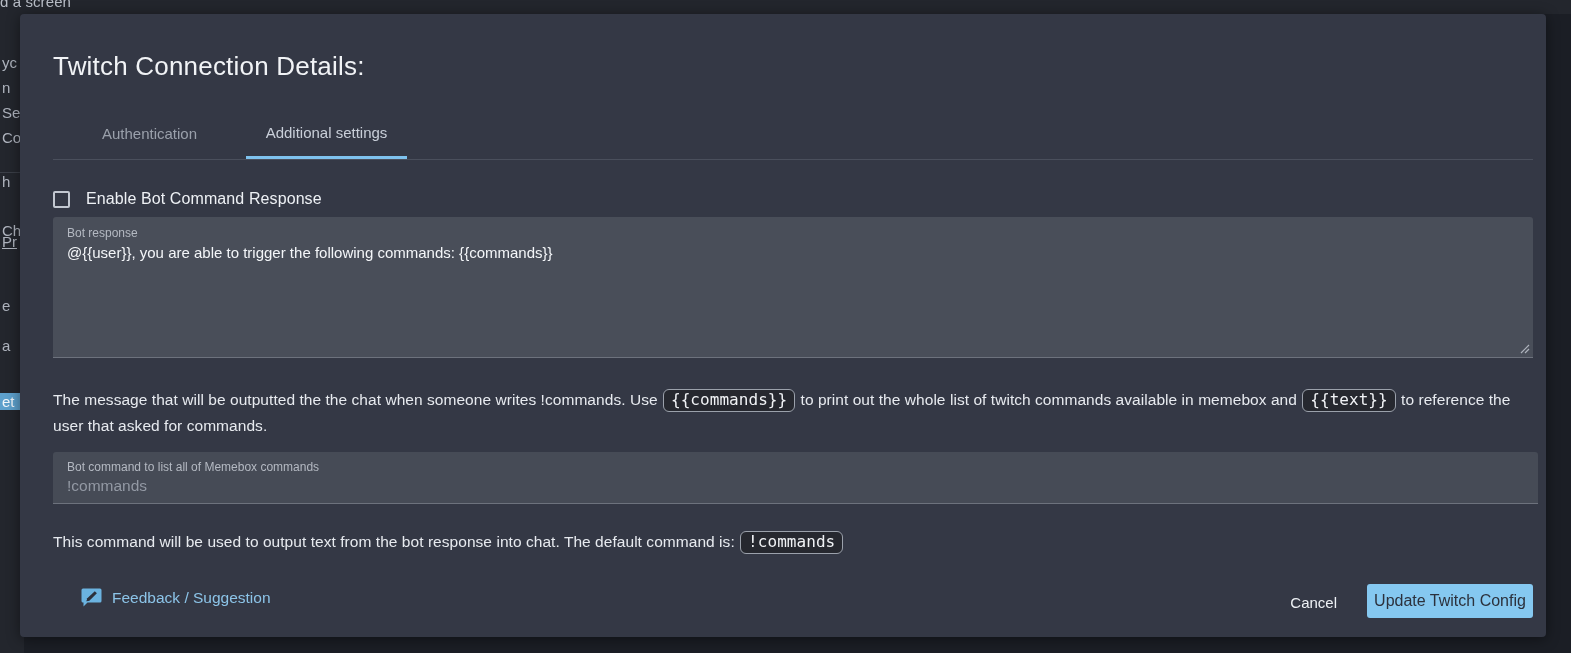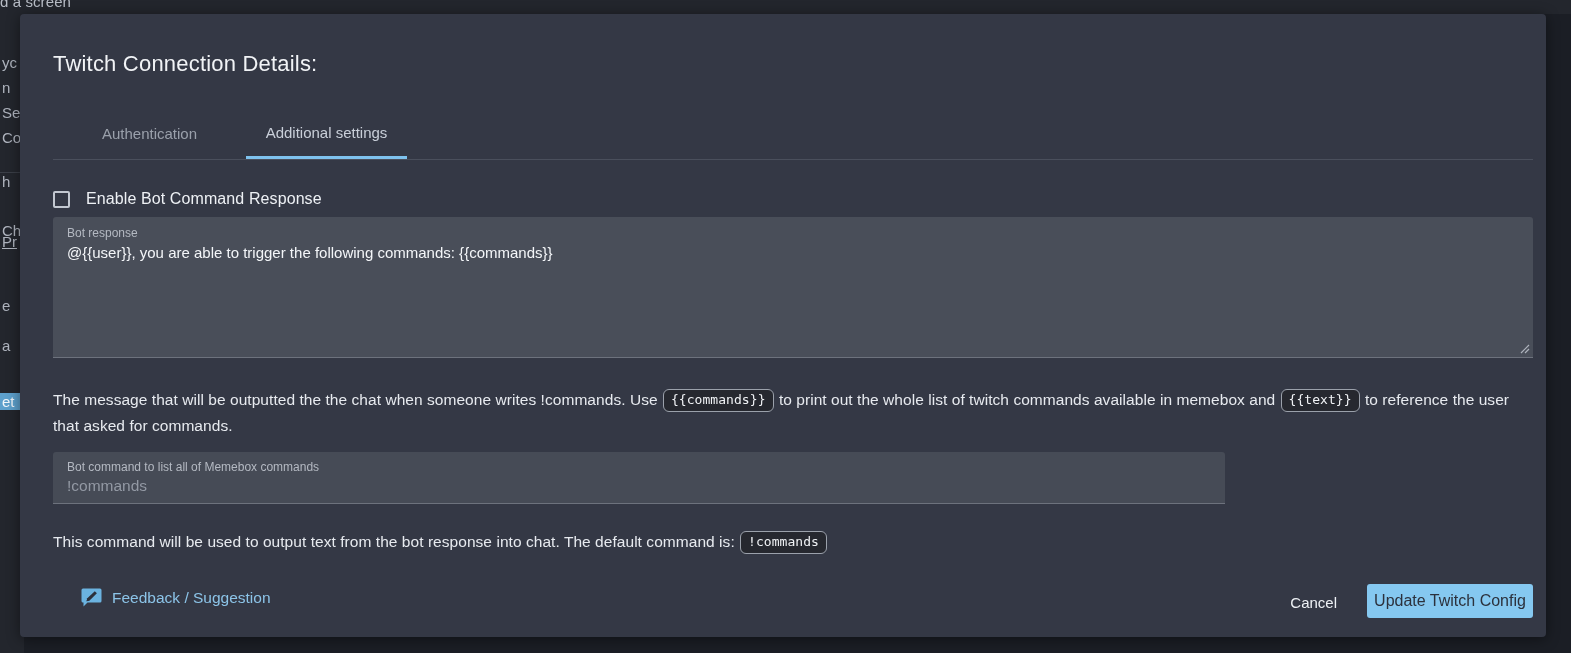--- a/index.html
+++ b/index.html
@@ -48,21 +48,21 @@
     box-shadow: 0 2px 14px rgba(0,0,0,.45);
     overflow: hidden;
   }
   #modal-inner {
     position: absolute;
     left: 33px; top: 0; right: 13px; bottom: 0;
   }
 
   .modal-title {
     position: absolute; left: 0; top: 37px;
-    font-size: 22px; color: #f1f3f6; font-weight: 400;
+    font-size: 26px; color: #f1f3f6; font-weight: 400;
     letter-spacing: .2px;
   }
 
   
   #tabs {
     position: absolute; left: 0; top: 94px; width: 1480px; height: 52px;
     border-bottom: 1px solid #4a4f5c;
   }
   .tab {
     position: absolute; top: 0; height: 51px;
@@ -117,35 +117,35 @@
     width: 1482px;
     font-size: 15.5px; color: #e7eaef; line-height: 26px;
     letter-spacing: .05px;
   }
   #helper-1 { top: 373px; }
   #helper-2 { top: 515px; }
 
   .chip {
     display: inline-block;
     font-family: "DejaVu Sans Mono", monospace;
-    font-size: 13px;
+    font-size: 16px;
     color: #f0f2f5;
     background: #26282f;
     border: 1px solid #9ba1ab;
     border-radius: 6px;
     padding: 2px 7px 3px;
     line-height: 16px;
     vertical-align: middle;
     margin: 0 1px;
   }
 
   
   #bot-command-field {
     position: absolute; left: 0; top: 438px;
-    width: 1172px; height: 52px;
+    width: 1485px; height: 52px;
     background: #464b56;
     border-radius: 3px 3px 0 0;
     border-bottom: 1px solid #6d727d;
   }
   #bot-command-label {
     position: absolute; left: 14px; top: 8px;
     font-size: 12px; color: #b4b9c2;
   }
   #bot-command-input {
     position: absolute; left: 14px; top: 25px; right: 14px;

